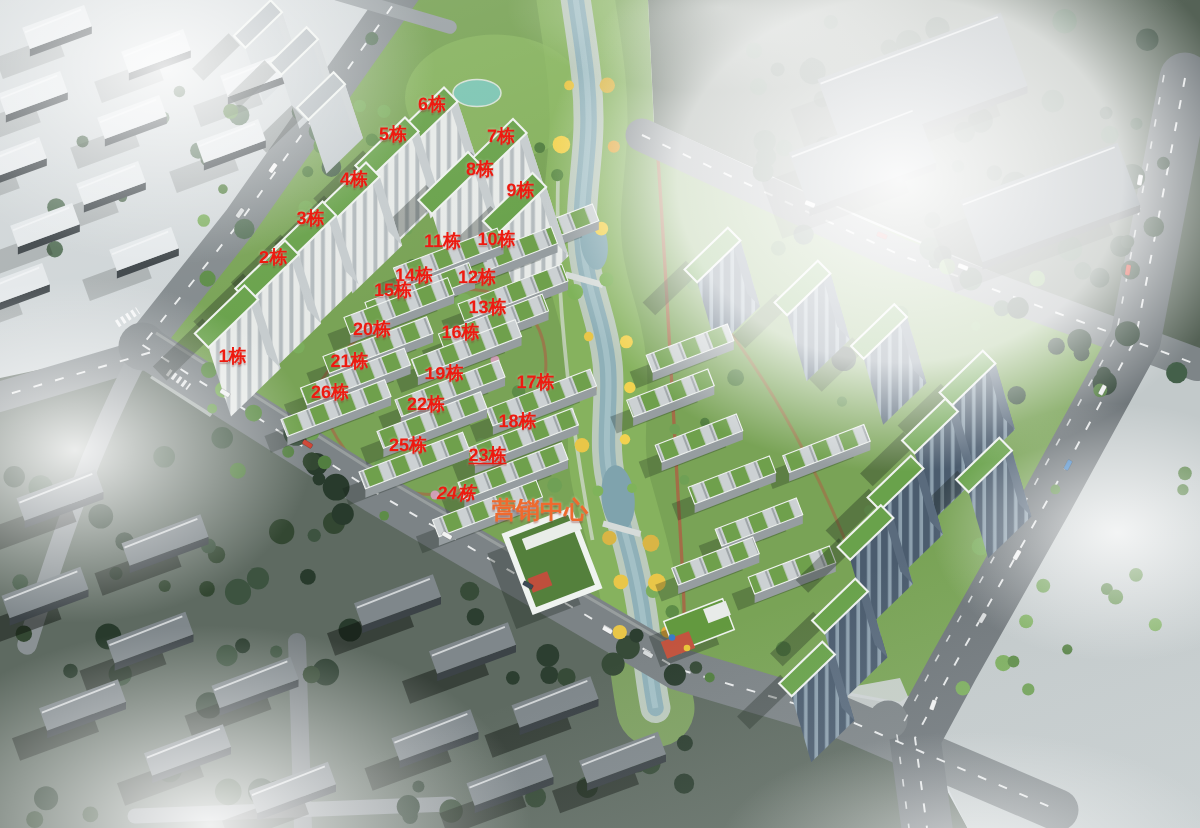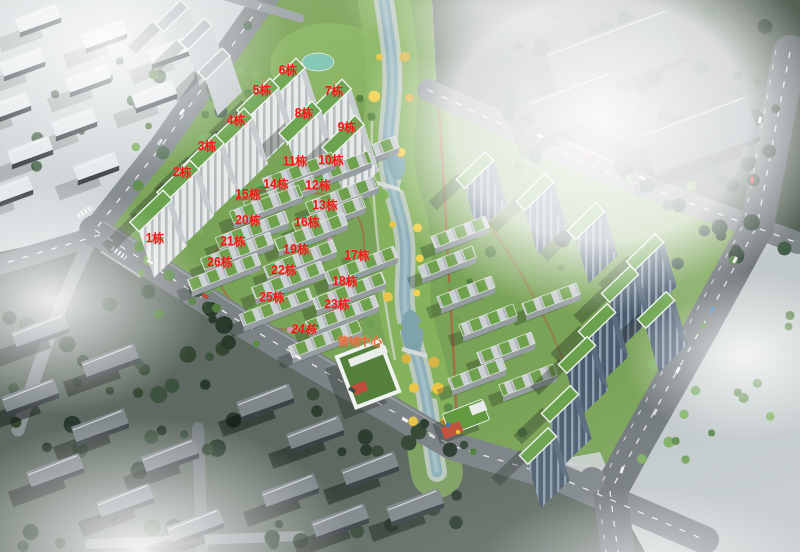--- a/index.html
+++ b/index.html
@@ -712,40 +712,40 @@
       </g>
   </svg>
   <div id="labels">
       <div class="lbl" style="left: 155px; top: 202px; color: rgb(238, 26, 16); margin-top: 36px;">1栋</div>
       <div class="lbl" style="left: 182px; top: 172px; color: rgb(238, 26, 16); font-family: Liberation Mono, monospace;">2栋</div>
       <div class="lbl" style="left: 207px; top: 146px; color: rgb(238, 26, 16);">3栋</div>
       <div class="lbl" style="left: 236px; top: 120px; color: rgb(238, 26, 16);">4栋</div>
       <div class="lbl" style="left: 262px; top: 90px; color: rgb(238, 26, 16);">5栋</div>
       <div class="lbl" style="left: 288px; top: 70px; color: rgb(238, 26, 16);">6栋</div>
       <div class="lbl" style="left: 334px; top: 91px; color: rgb(238, 26, 16);">7栋</div>
-      <div class="lbl" style="left: 304px; top: 113px; color: rgb(238, 26, 16);">8栋</div>
+      <div class="lbl" style="left: 304px; top: 113px; color: rgb(238, 26, 16); padding-left: 32px;">8栋</div>
       <div class="lbl" style="left: 347px; top: 127px; color: rgb(238, 26, 16);">9栋</div>
       <div class="lbl" style="left: 331px; top: 160px; color: rgb(238, 26, 16);">10栋</div>
       <div class="lbl" style="left: 295px; top: 161px; color: rgb(238, 26, 16);">11栋</div>
       <div class="lbl" style="left: 318px; top: 185px; color: rgb(238, 26, 16);">12栋</div>
       <div class="lbl" style="left: 325px; top: 205px; color: rgb(238, 26, 16);">13栋</div>
       <div class="lbl" style="left: 276px; top: 184px; color: rgb(238, 26, 16);">14栋</div>
-      <div class="lbl" style="left: 248px; top: 194px; color: rgb(238, 26, 16); text-decoration: underline;">15栋</div>
+      <div class="lbl" style="left: 262px; top: 194px; color: rgb(238, 26, 16);">15栋</div>
       <div class="lbl" style="left: 307px; top: 222px; color: rgb(238, 26, 16);">16栋</div>
       <div class="lbl" style="left: 357px; top: 255px; color: rgb(238, 26, 16);">17栋</div>
       <div class="lbl" style="left: 345px; top: 281px; color: rgb(238, 26, 16);">18栋</div>
       <div class="lbl" style="left: 296px; top: 249px; color: rgb(238, 26, 16); font-family: Liberation Mono, monospace;">19栋</div>
       <div class="lbl" style="left: 248px; top: 220px; color: rgb(238, 26, 16);">20栋</div>
       <div class="lbl" style="left: 233px; top: 241px; color: rgb(238, 26, 16);">21栋</div>
       <div class="lbl" style="left: 284px; top: 270px; color: rgb(238, 26, 16);">22栋</div>
-      <div class="lbl" style="left: 337px; top: 304px; color: rgb(238, 26, 16);">23栋</div>
+      <div class="lbl" style="left: 325px; top: 304px; color: rgb(238, 26, 16); text-decoration: underline;">23栋</div>
       <div class="lbl" style="left: 304px; top: 329px; color: rgb(238, 26, 16); font-style: italic;">24栋</div>
       <div class="lbl" style="left: 272px; top: 297px; color: rgb(238, 26, 16); text-align: center;">25栋</div>
       <div class="lbl" style="left: 220px; top: 262px; color: rgb(238, 26, 16);">26栋</div>
-      <div class="lbl" style="left: 360px; top: 341px; color: rgb(239, 106, 46); font-size: 11px;">营销中心</div>
+      <div class="lbl" style="left: 360px; top: 341px; color: rgb(239, 106, 46); font-size: 16px;">营销中心</div>
     </div>
   <div class="haze h-tl"></div>
   <div class="haze h-t"></div>
   <div class="haze h-tr"></div>
   <div class="haze h-rm"></div>
   <div class="haze h-lm"></div>
   <div class="haze h-bl"></div>
   <div class="haze h-bc"></div>
 </div>
 

